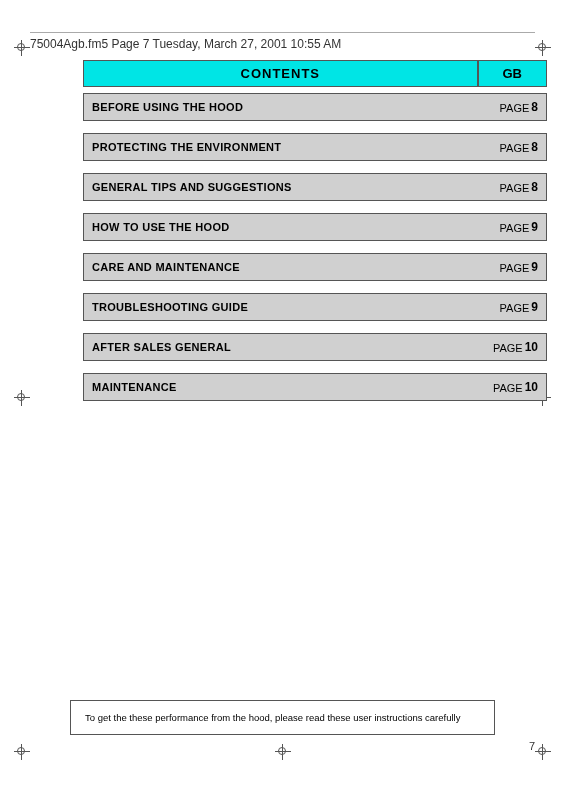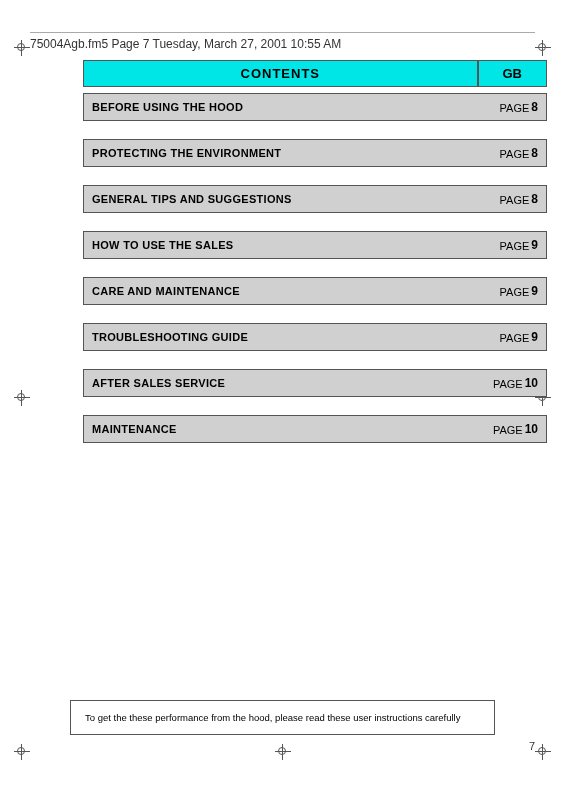--- a/index.html
+++ b/index.html
@@ -125,21 +125,21 @@
       display: flex;
       align-items: center;
       justify-content: center;
     }
 
     
     .toc-row {
       display: flex;
       align-items: center;
       border: 1.5px solid #555;
-      margin-bottom: 18px;
+      margin-bottom: 12px;
       background: #d0d0d0;
       min-height: 28px;
     }
     .toc-label {
       flex: 1;
       padding: 5px 8px;
       font-size: 11px;
       font-weight: 900;
       color: #000;
       letter-spacing: 0.3px;
@@ -242,42 +242,42 @@
           </span>
         </div>
         <div class="toc-row">
           <span class="toc-label">GENERAL TIPS AND SUGGESTIONS</span>
           <span class="toc-page">
             <span>PAGE </span>
             <span class="toc-page-num">8</span>
           </span>
         </div>
         <div class="toc-row">
-          <span class="toc-label">HOW TO USE THE SALES</span>
+          <span class="toc-label">HOW TO USE THE HOOD</span>
           <span class="toc-page">
             <span>PAGE </span>
             <span class="toc-page-num">9</span>
           </span>
         </div>
         <div class="toc-row">
           <span class="toc-label">CARE AND MAINTENANCE</span>
           <span class="toc-page">
             <span>PAGE </span>
             <span class="toc-page-num">9</span>
           </span>
         </div>
         <div class="toc-row">
           <span class="toc-label">TROUBLESHOOTING GUIDE</span>
           <span class="toc-page">
             <span>PAGE </span>
             <span class="toc-page-num">9</span>
           </span>
         </div>
         <div class="toc-row">
-          <span class="toc-label">AFTER SALES SERVICE</span>
+          <span class="toc-label">AFTER SALES GENERAL</span>
           <span class="toc-page">
             <span>PAGE </span>
             <span class="toc-page-num">10</span>
           </span>
         </div>
         <div class="toc-row">
           <span class="toc-label">MAINTENANCE</span>
           <span class="toc-page">
             <span>PAGE </span>
             <span class="toc-page-num">10</span>

